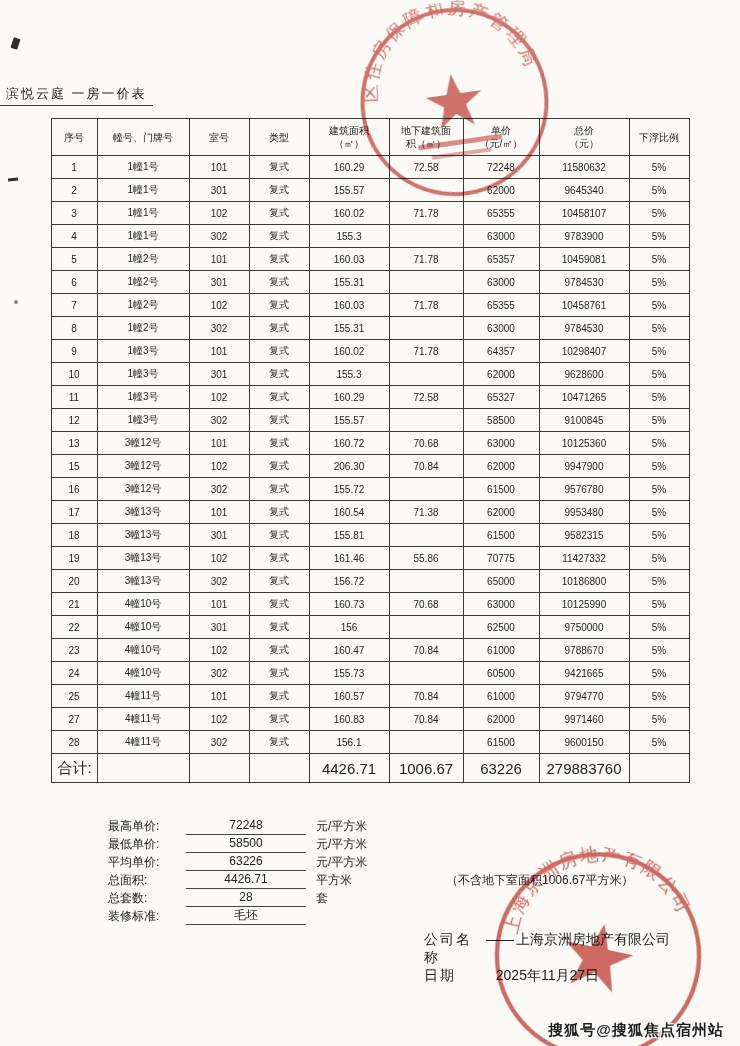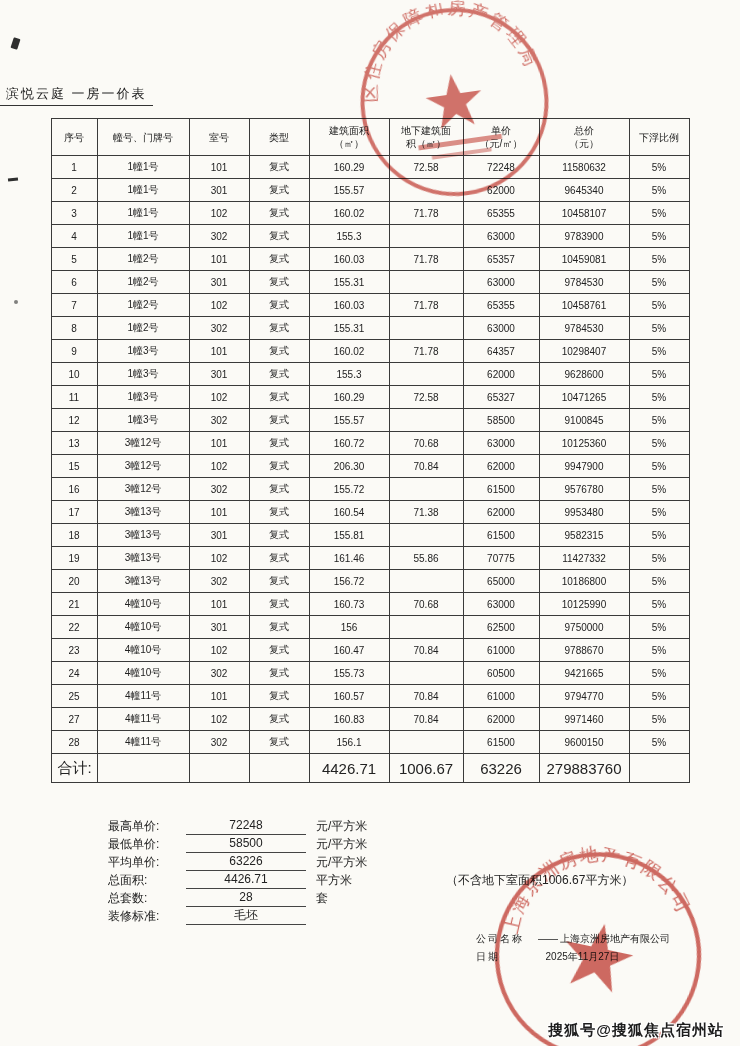--- a/index.html
+++ b/index.html
@@ -52,21 +52,21 @@
   .summary{margin:34px 0 16px 108px;font-size:12px;line-height:17px;color:#222;}
   .sum-row{display:flex;align-items:flex-end;height:18px;}
   .sum-label{display:inline-block;width:78px;}
   .sum-value{
     display:inline-block;width:120px;text-align:center;
     border-bottom:1px solid #444;margin-right:10px;
   }
   .sum-unit{display:inline-block;min-width:70px;}
   .sum-note{margin-left:60px;text-align:right;}
 
-  .footer{position:absolute;right:70px;top:930px;font-size:10px;color:#222;text-align:left;line-height:18px;}
+  .footer{position:absolute;right:70px;top:930px;font-size:14px;color:#222;text-align:left;line-height:18px;}
   .footer .frow{display:flex;}
   .footer .flabel{display:inline-block;width:60px;letter-spacing:2px;}
   .footer .fdash{margin:0 2px;}
 
   
   .stamp{position:absolute;pointer-events:none;mix-blend-mode:multiply;}
   .stamp svg{filter:blur(.5px);}
   .stamp-top{left:352px;top:2px;width:205px;height:200px;opacity:.68;transform:rotate(-8deg);}
   .stamp-bottom{left:488px;top:848px;width:220px;height:215px;opacity:.72;transform:rotate(12deg);}
 

